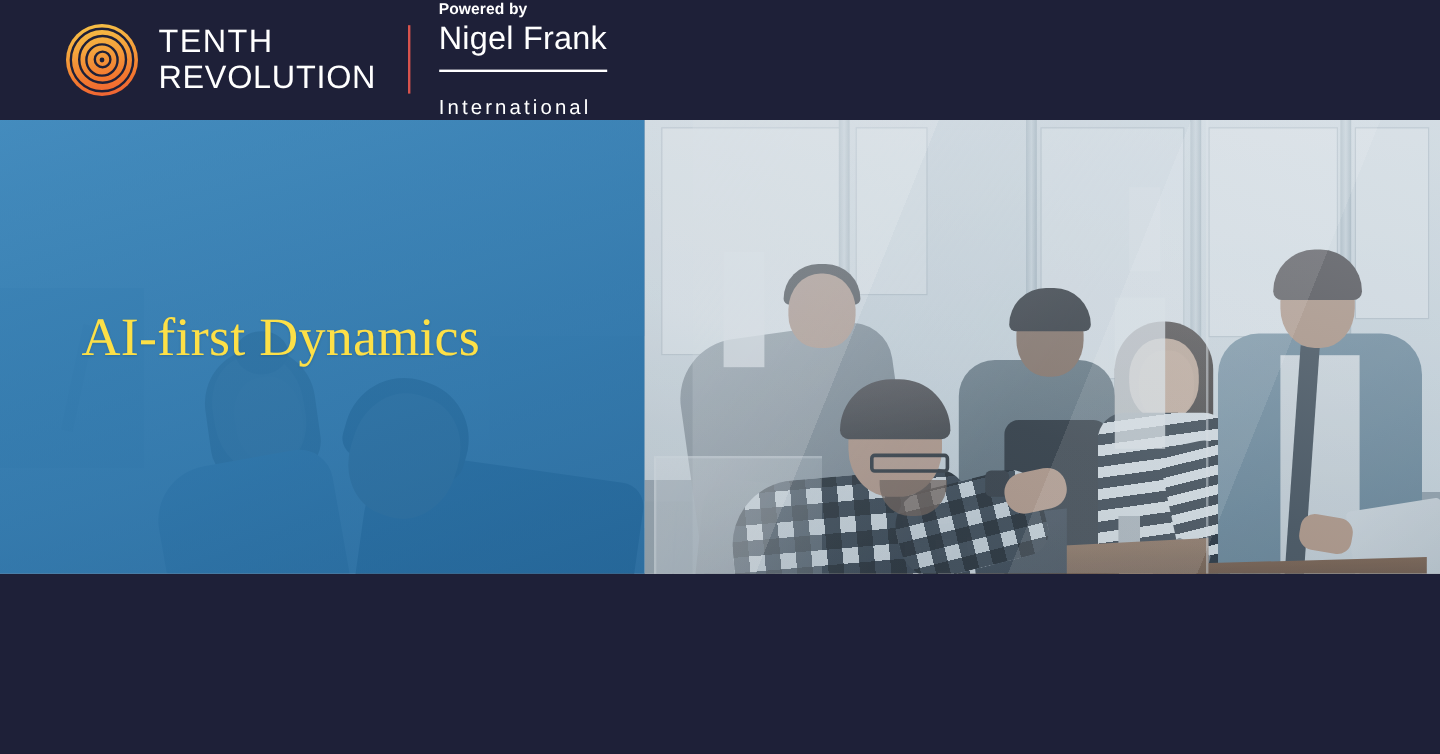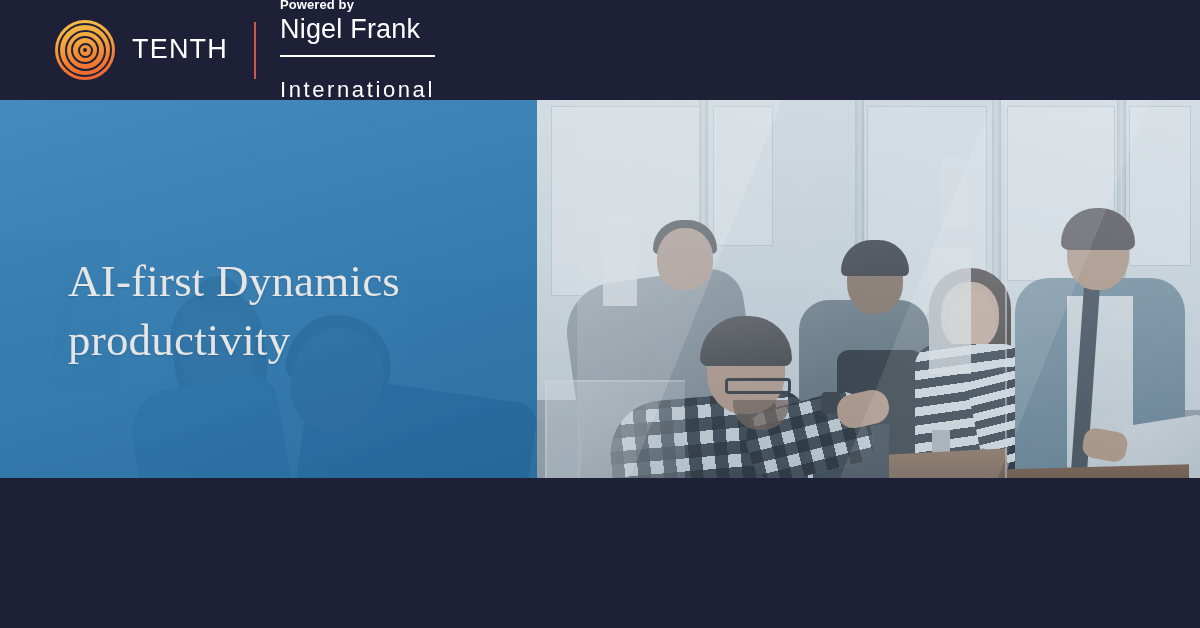--- a/index.html
+++ b/index.html
@@ -54,21 +54,21 @@
   .powered .pb {
     font-size:13px; font-weight:600; letter-spacing:.1px;
     display:block; margin-bottom:3px;
   }
   .powered .nf {
     font-size:27px; font-weight:400; letter-spacing:.2px;
     display:block; padding-bottom:12px;
     border-bottom:2px solid #ffffff;
   }
   .powered .intl {
-    font-size:22px; font-weight:400; letter-spacing:2.6px;
+    font-size:17px; font-weight:400; letter-spacing:2.6px;
     display:block; margin-top:21px;
   }
 
   
   .stage { position:absolute; top:100px; left:0; width:1200px; height:528px; }
 
   
   .photo-right {
     position:absolute; top:0; left:537px; width:663px; height:528px;
     overflow:hidden;
@@ -506,21 +506,21 @@
   .pl-flat {
     position:absolute; inset:0;
     background:linear-gradient(165deg,rgba(55,133,186,.55),rgba(36,104,157,.62));
   }
 
   
   .headline {
     position:absolute; top:152px; left:68px; width:430px;
     z-index:30;
     font-family:"Liberation Serif", serif;
-    color:#e5e5e5;
+    color:#fde047;
     font-size:45px;
     line-height:1.315;
     font-weight:400;
     letter-spacing:.2px;
     text-shadow:0 1px 2px rgba(15,50,80,.22);
   }
   .headline .ln { display:block; white-space:nowrap; }
 </style>
 </head>
 <body>
@@ -533,20 +533,21 @@
       <div class="logo-mark">
         <i class="r1"></i>
         <i class="r2"></i>
         <i class="r3"></i>
         <i class="r4"></i>
         <i class="r5"></i>
       </div>
 
       <div class="wordmark">
         <span class="l1">TENTH</span><br>
+        <span class="l2">REVOLUTION</span>
       </div>
 
       <div class="divider"></div>
 
       <div class="powered">
         <span class="pb">Powered by</span>
         <span class="nf">Nigel Frank</span>
         <span class="intl">International</span>
       </div>
 
@@ -679,18 +680,17 @@
         <div class="pl-keyboard"></div>
         <div class="pl-mouse"></div>
         <div class="pl-paper"></div>
 
         <div class="pl-tint2"></div>
         <div class="pl-flat"></div>
       </div>
 
       <div class="headline">
         <span class="ln">AI-first Dynamics</span>
-        <span class="ln">productivity</span>
       </div>
     </div>
 
   </div>
 </div>
 
 </body></html>

